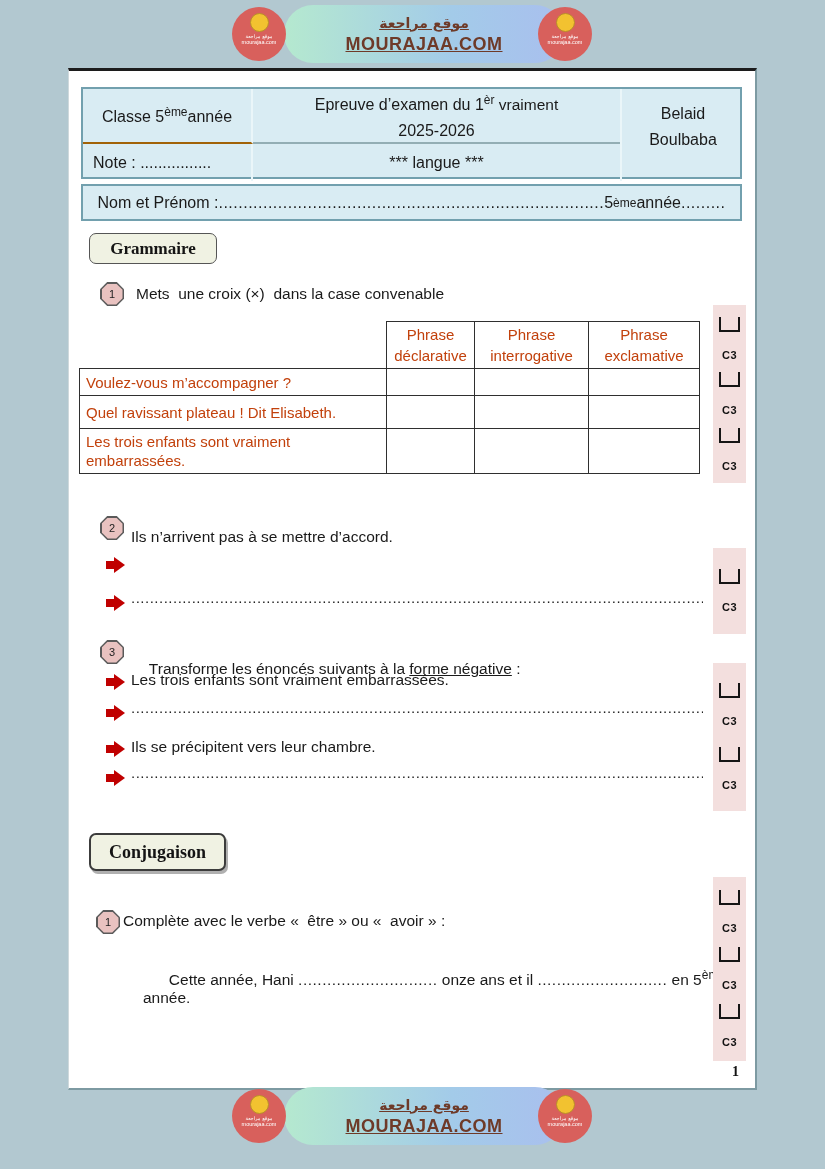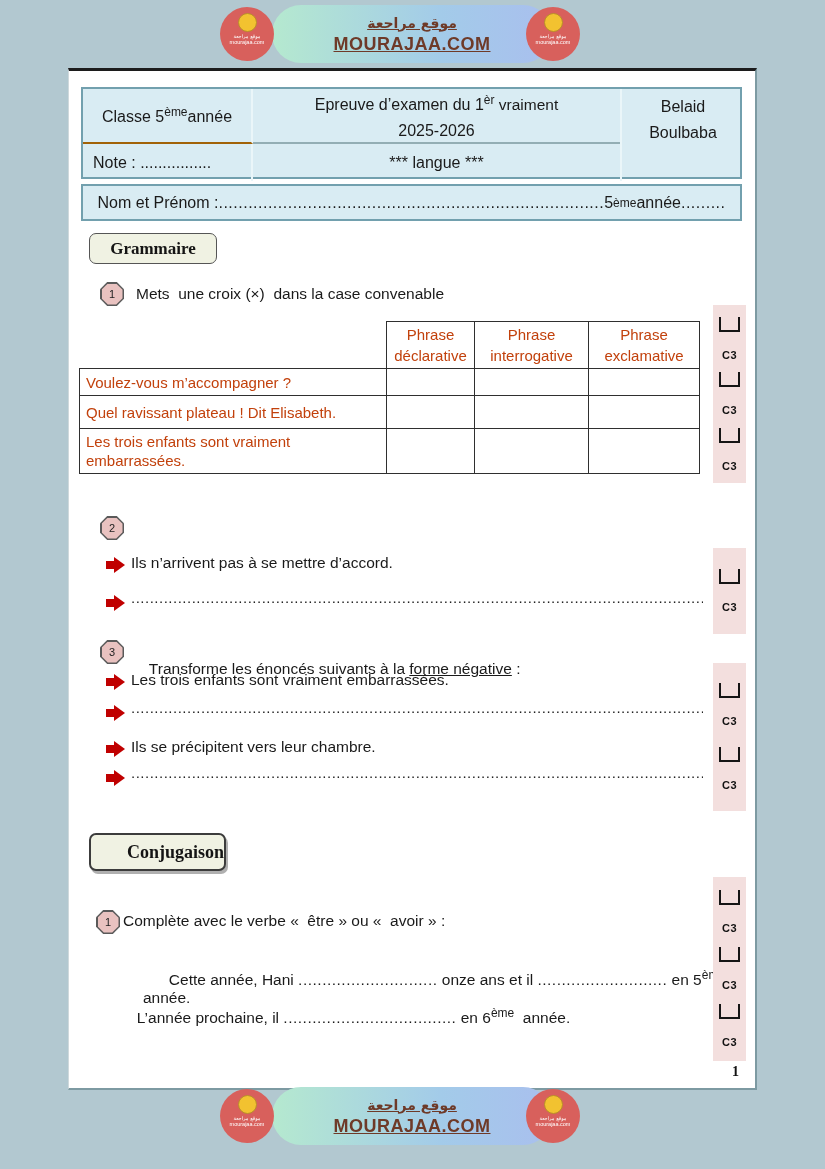--- a/index.html
+++ b/index.html
@@ -1,20 +1,20 @@
 <!DOCTYPE html>
 <html><head>
 <meta charset="utf-8">
 <style>
   html,body { margin:0; padding:0; }
   body { font-family:"Liberation Sans", sans-serif; }
   .stage { position:relative; width:825px; height:1169px; background:#b2c8d0; overflow:hidden; }
 
   
-  .banner { position:absolute; left:220px; width:360px; height:58px; }
+  .banner { position:absolute; left:232px; width:360px; height:58px; }
   .banner.top { top:5px; }
   .banner.bottom { top:1087px; }
   .pill { position:absolute; left:52px; right:28px; top:0; bottom:0; border-radius:29px;
           background:linear-gradient(90deg,#b5e9cf 0%,#a3cbe9 60%,#a9bfee 100%);
           display:flex; flex-direction:column; align-items:center; justify-content:center; }
   .pill-ar { font-family:"DejaVu Sans", sans-serif; font-size:14px; font-weight:bold;
              color:#6e3a28; text-decoration:underline; line-height:19px; }
   .pill-site { font-size:18px; font-weight:bold; color:#6e3a28; text-decoration:underline;
                letter-spacing:.5px; line-height:22px; }
   .cbadge { position:absolute; width:54px; height:54px; border-radius:50%; background:#d8605c;
@@ -32,35 +32,35 @@
 
   
   .htable { position:absolute; left:12px; top:16px; width:661px; height:92px;
             display:grid; grid-template-columns:170px 367px 124px; grid-template-rows:55px 37px;
             background:#d9ecf3; border:2px solid #72a0ae; box-sizing:border-box; }
   .hc { box-sizing:border-box; display:flex; align-items:center; justify-content:center;
         text-align:center; font-size:16px; color:#1a1a1a; }
   .hc-classe { grid-column:1; grid-row:1; border-right:2px solid #eaf6f9; border-bottom:2px solid #a16207; }
   .hc-exam   { grid-column:2; grid-row:1; flex-direction:column; line-height:25px; border-bottom:2px solid #93aeb4; }
   .hc-teacher{ grid-column:3; grid-row:1 / 3; flex-direction:column; justify-content:flex-start;
-               padding-top:5px; line-height:26px; border-left:2px solid #eaf6f9; }
+               padding-top:12px; line-height:26px; border-left:2px solid #eaf6f9; }
   .hc-note   { grid-column:1; grid-row:2; justify-content:flex-start; padding-left:10px; border-right:2px solid #eaf6f9; }
   .hc-subject{ grid-column:2; grid-row:2; }
   .namebox { position:absolute; left:12px; top:113px; width:661px; height:37px; background:#d9ecf3;
              border:2px solid #72a0ae; box-sizing:border-box; display:flex; align-items:center;
              justify-content:center; font-size:16px; color:#1a1a1a; white-space:nowrap; overflow:hidden; }
   sup { font-size:12px; }
 
   
   .secbox { position:absolute; box-sizing:border-box; background:#f0f2e3; border-radius:7px;
             display:flex; align-items:center; justify-content:center;
             font-family:"Liberation Serif", serif; font-weight:bold; color:#141414; }
   .g-title { left:20px; top:162px; width:128px; height:31px; font-size:17px; border:1.5px solid #555; }
   .c-title { left:20px; top:762px; width:137px; height:38px; font-size:18px; border:2px solid #3c3c3c;
-             box-shadow:2px 3px 0 rgba(80,80,80,.45);justify-content:flex-end; }
+             box-shadow:2px 3px 0 rgba(80,80,80,.45); }
 
   
   .octa { position:absolute; width:24px; height:24px; }
   .octa-o { position:absolute; inset:0; background:#5a5a5a;
             clip-path:polygon(30% 0,70% 0,100% 30%,100% 70%,70% 100%,30% 100%,0 70%,0 30%); }
   .octa-i { position:absolute; inset:1.5px; background:#e9c2c0;
             clip-path:polygon(30% 0,70% 0,100% 30%,100% 70%,70% 100%,30% 100%,0 70%,0 30%);
             display:flex; align-items:center; justify-content:center; font-size:11px; color:#222; }
 
   .tline { position:absolute; font-size:15.5px; color:#1a1a1a; white-space:pre-wrap; }
@@ -198,21 +198,21 @@
       </table>
 
     <div class="octa" style="left:31px; top:445px;">
       <div class="octa-o"></div>
       <div class="octa-i">2</div>
     </div>
     <div class="arrow" style="left:37px; top:486px;">
         <span class="stem"></span>
         <span class="head"></span>
       </div>
-    <div class="tline" style="left:62px; top:483px;">Ils n’arrivent pas à se mettre d’accord.</div>
+    <div class="tline" style="left:62px; top:457px;">Ils n’arrivent pas à se mettre d’accord.</div>
     <div class="arrow" style="left:37px; top:524px;">
         <span class="stem"></span>
         <span class="head"></span>
       </div>
     <div class="dotline" style="top:518px;">........................................................................................................................................................................................................</div>
 
     <div class="octa" style="left:31px; top:569px;">
       <div class="octa-o"></div>
       <div class="octa-i">3</div>
     </div>
@@ -245,23 +245,20 @@
     </div>
 
     <div class="octa" style="left:27px; top:839px;">
       <div class="octa-o"></div>
       <div class="octa-i">1</div>
     </div>
     <div class="tline" style="left:54px; top:841px;">Complète avec le verbe «  être » ou «  avoir » :</div>
 
     <div class="tline" style="left:65px; top:879px;margin-left:9px;">
       <span>Cette année, Hani </span><span class="inline-dots">.............................</span><span> onze ans et il </span><span class="inline-dots">...........................</span><span> en 5</span><sup>ème</sup><span> année.</span>
-    </div>
-    <div class="tline" style="left:42px; top:917px;">
-      <span>L’année prochaine, il </span><span class="inline-dots">....................................</span><span> en 6</span><sup>ème</sup><span>  année.</span>
     </div>
 
     <div class="strip strip1">
       <div class="marker">
           <div class="cup"></div>
           <div class="mlabel">C3</div>
         </div>
       <div class="marker">
           <div class="cup"></div>
           <div class="mlabel">C3</div>

